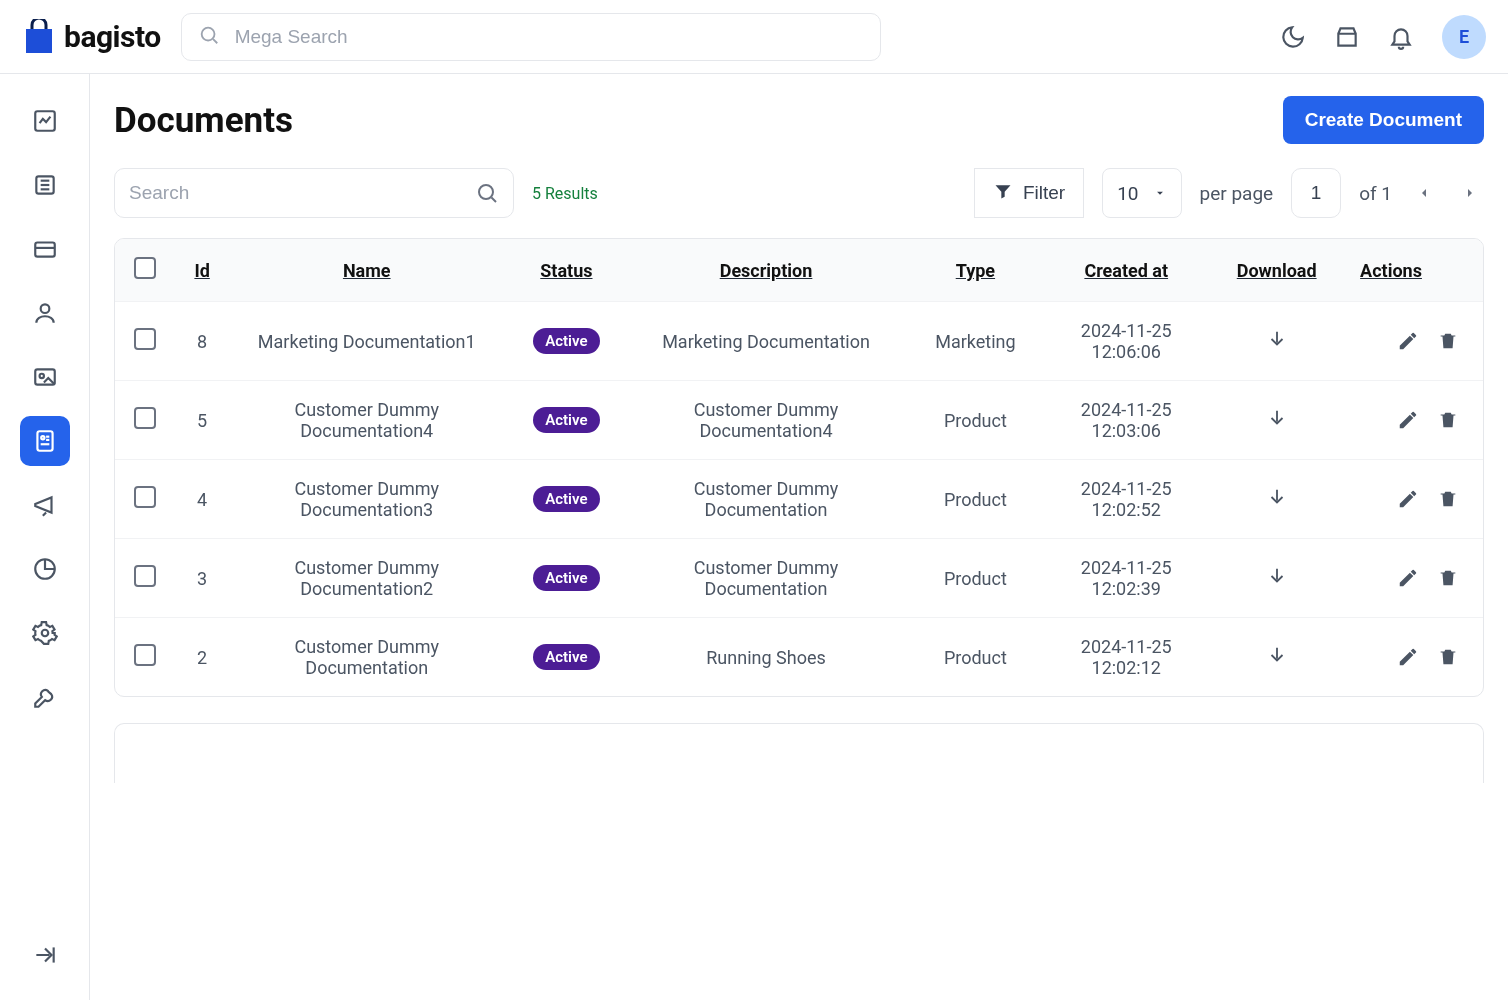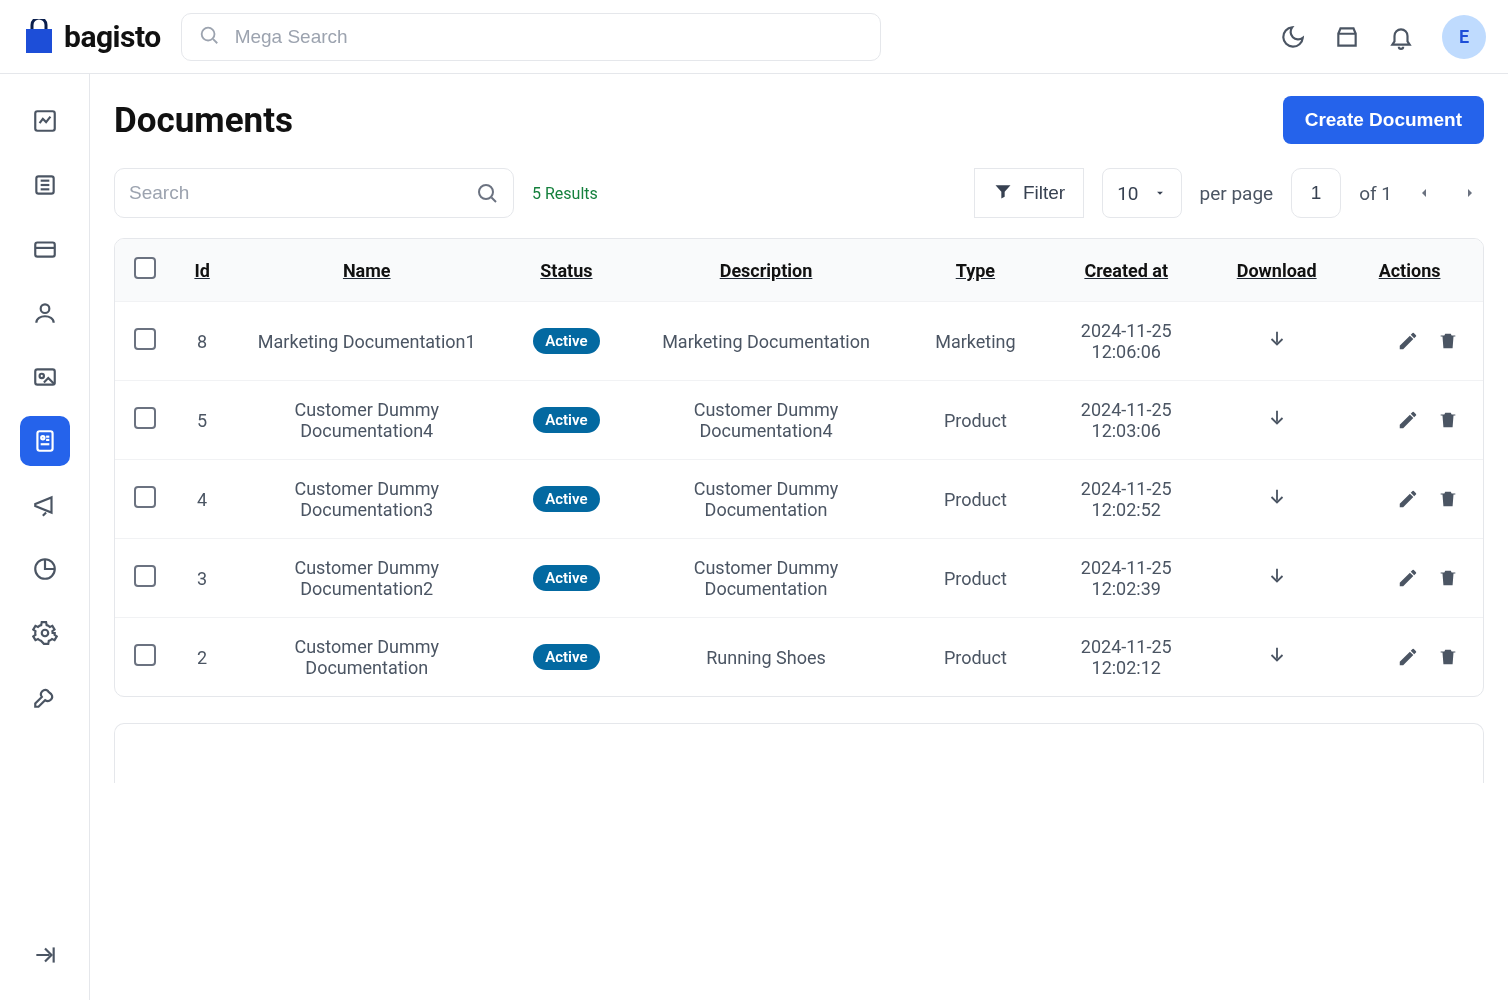--- a/index.html
+++ b/index.html
@@ -159,28 +159,28 @@
   
   .table-wrap {
     border:1px solid #e5e7eb; border-radius:10px; overflow:hidden;
   }
   table { width:100%; border-collapse:collapse; }
   thead tr { background:#f9fafb;text-decoration:underline; }
   th, td { padding: 18px 12px; text-align:center; font-size:18px; }
   th { color:#111; font-weight:700; }
   td { color:#4b5563; border-top:1px solid #f1f2f4; }
   th:first-child, td:first-child { width:60px; }
-  th:last-child, td:last-child { text-align:center; padding-right:24px; }
+  th:last-child, td:last-child { text-align:left; padding-right:24px; }
   .name-col, .desc-col { max-width: 200px; }
   .checkbox {
     width:22px; height:22px; border:2px solid #6b7280; border-radius:4px;
     display:inline-block; cursor:pointer; background:#fff;
   }
   .badge-active {
-    display:inline-block; background:#0369a1; color:#fff;
+    display:inline-block; background:#4c1d95; color:#fff;
     border-radius:14px; padding:4px 12px; font-size:15px; font-weight:600;
   }
   .row-actions {
     display:flex; gap:18px; justify-content:flex-end; align-items:center;
   }
   .icon-btn { color:#4b5563; cursor:pointer; display:flex; }
   .dl-icon { color:#4b5563; display:inline-flex; cursor:pointer; }
 
   .bottom-panel-stub {
     margin-top: 26px;

